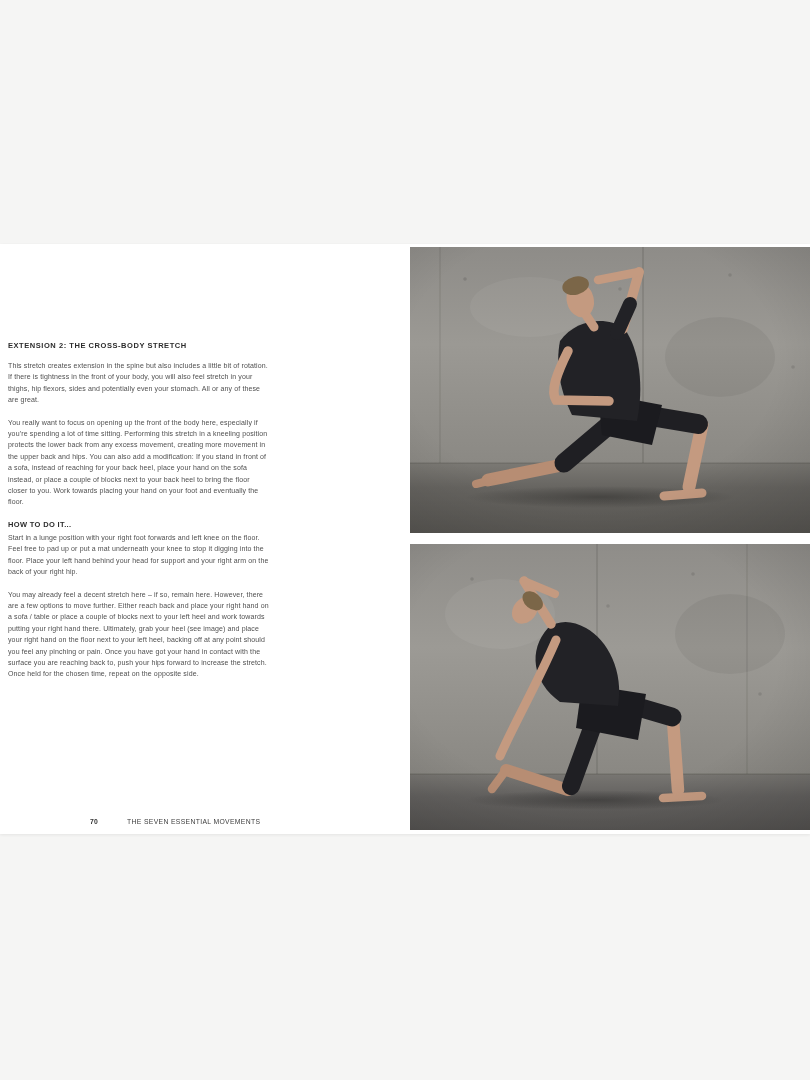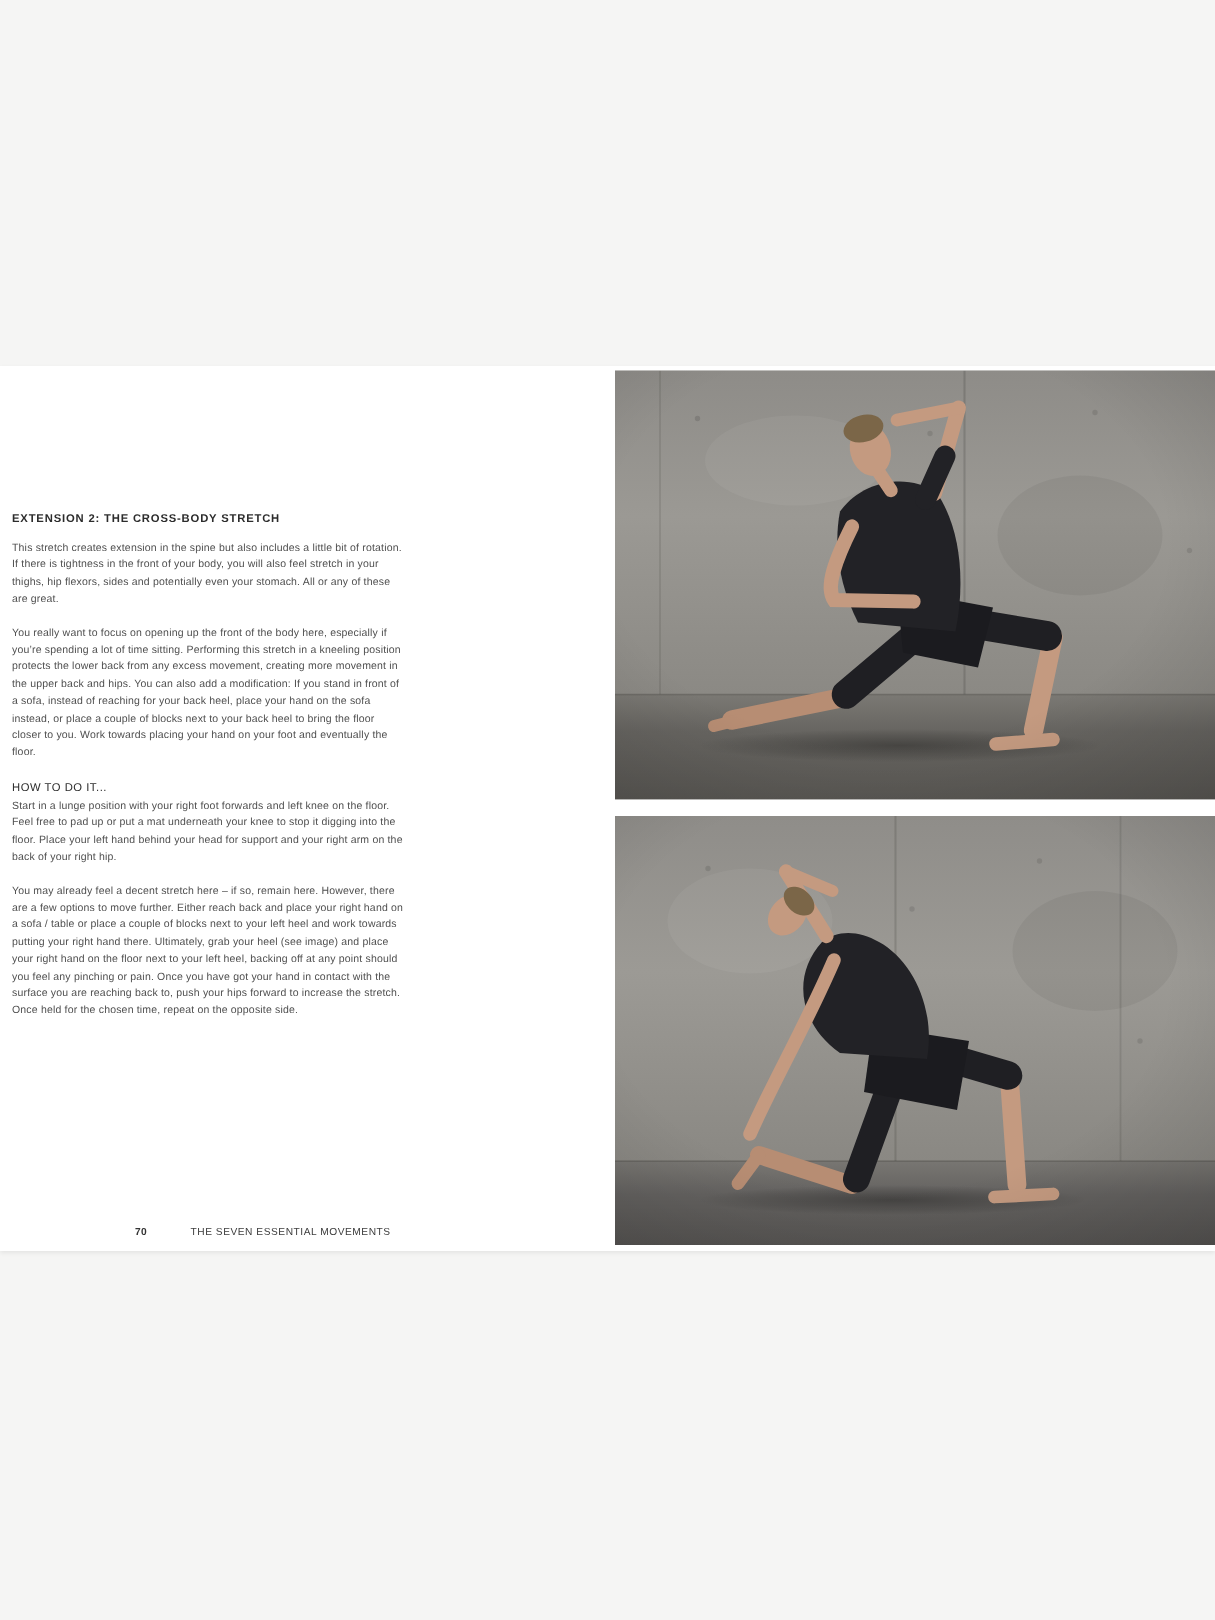--- a/index.html
+++ b/index.html
@@ -24,21 +24,21 @@
     font-size:7.5px;font-weight:bold;letter-spacing:0.55px;
     color:#2c2c2c;
   }
   .body-para{
     margin:0 0 11px 0;
     font-size:7px;line-height:11.4px;letter-spacing:0.12px;
     color:#4f4f4f;
   }
   .howto-heading{
     margin:12px 0 3px 0;
-    font-size:7.5px;font-weight:normal;letter-spacing:0.35px;
+    font-size:7.5px;font-weight:bold;letter-spacing:0.35px;
     color:#2c2c2c;
   }
   .page-footer{position:absolute;top:574px;left:0;width:400px;height:12px;}
   .page-number{
     position:absolute;left:90px;top:0;
     font-size:6.8px;font-weight:bold;letter-spacing:0.3px;color:#333333;
   }
   .footer-section-title{
     position:absolute;left:127px;top:0;
     font-size:6.8px;letter-spacing:0.35px;color:#3c3c3c;

